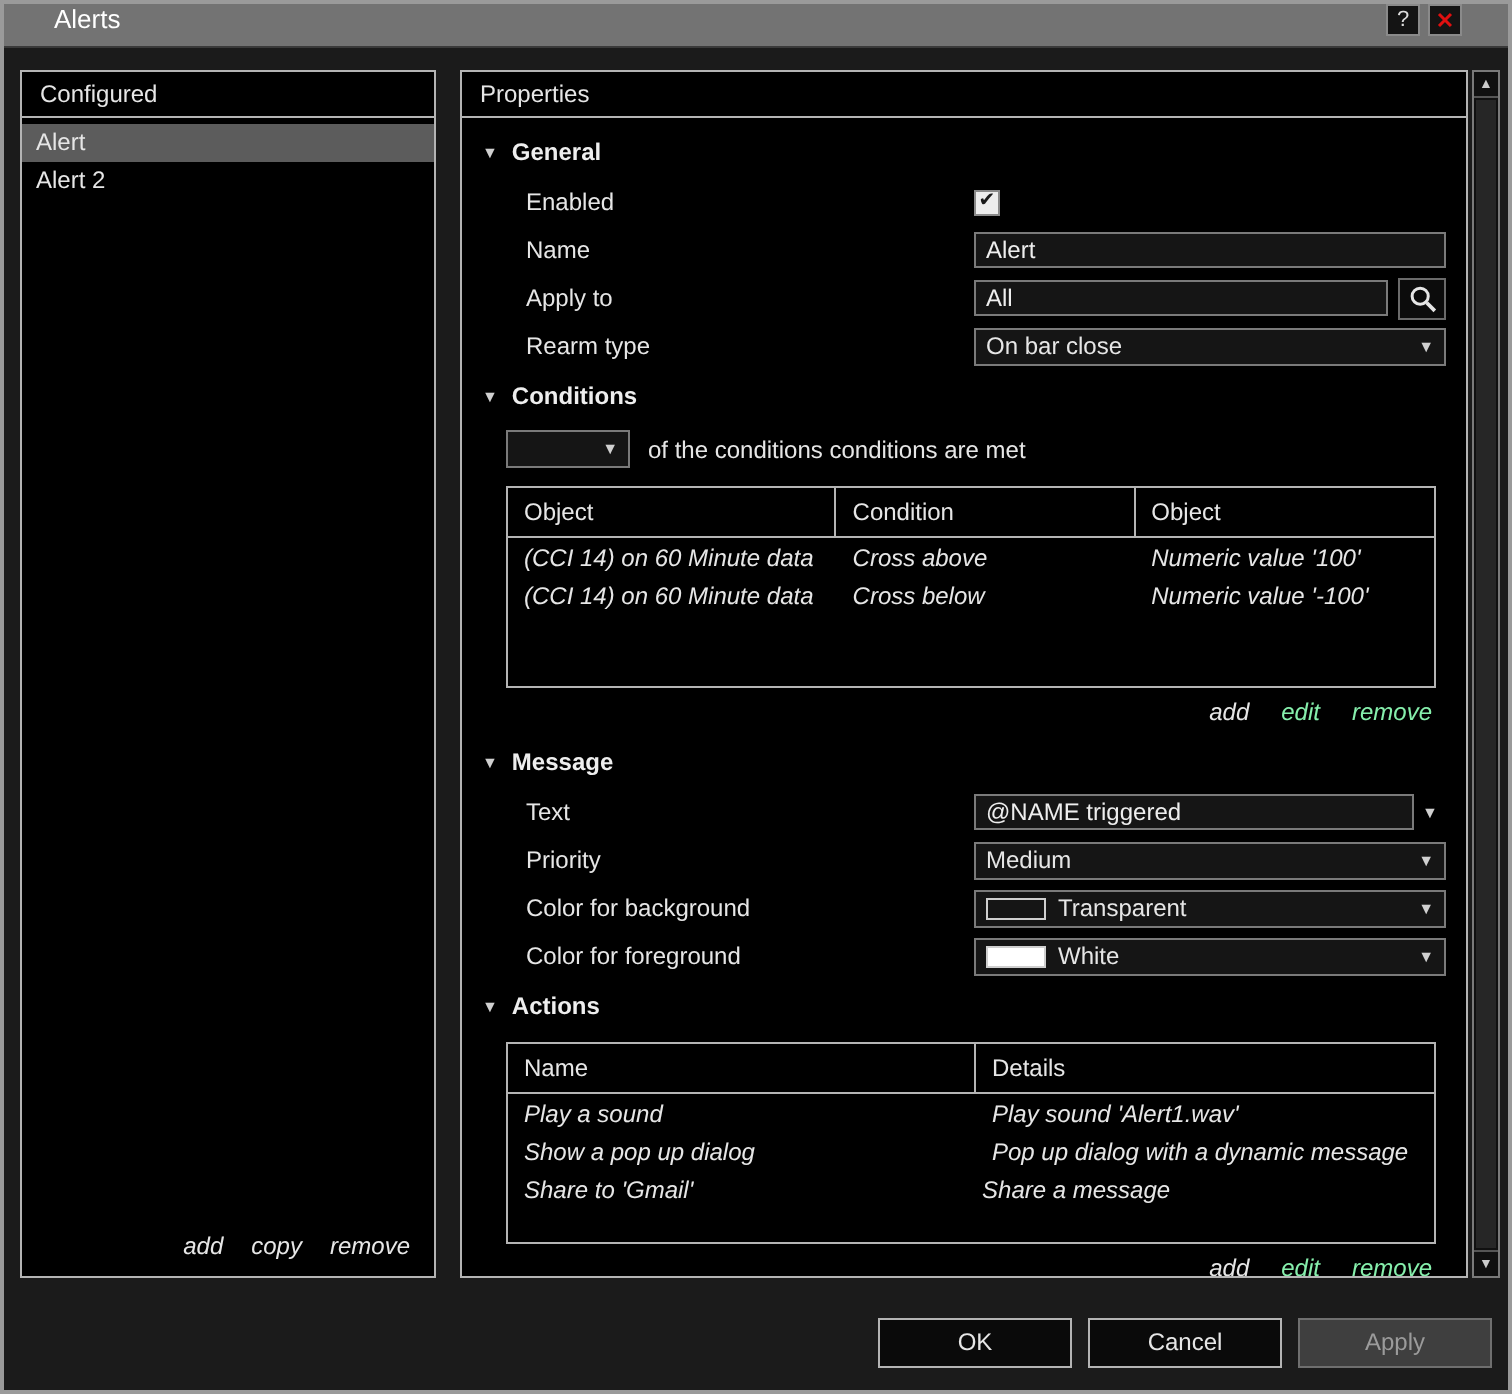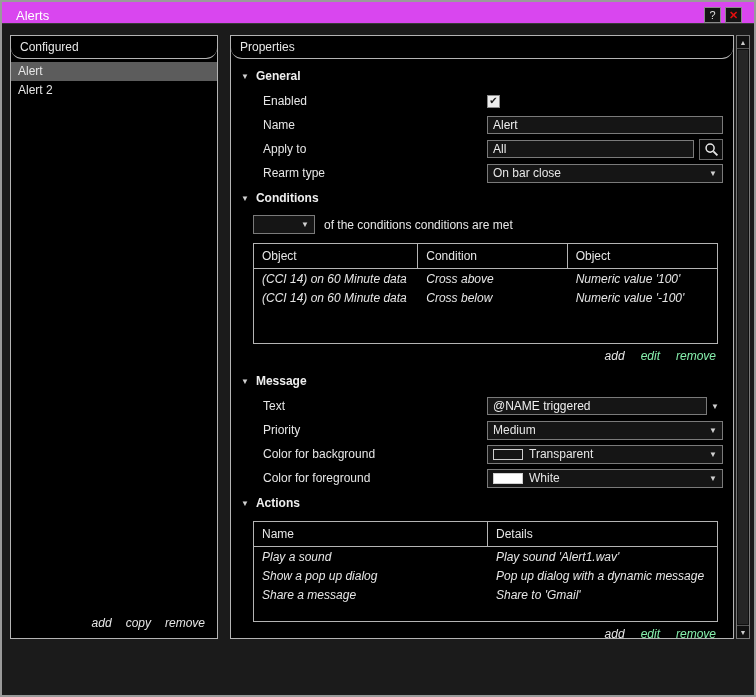--- a/index.html
+++ b/index.html
@@ -5,31 +5,31 @@
   * { box-sizing: border-box; }
   html,body { margin:0; padding:0; }
   body {
     width:756px; height:697px; overflow:hidden;
     background:#1b1b1b; color:#e6e6e6;
     font-family:"Liberation Sans", sans-serif; font-size:12px;
   }
   .window { position:absolute; inset:0; border:2px solid #9a9a9a; background:#1b1b1b; }
 
   
-  .titlebar { height:22px; background:#d946ef; display:flex; align-items:flex-end; padding:0 12px; border-bottom:1px solid #3a3a3a; }
+  .titlebar { height:22px; background:#737373; display:flex; align-items:flex-start; padding:0 23px; border-bottom:1px solid #3a3a3a; }
   .titlebar .title { flex:1; color:#fff; font-size:13px; padding-left:2px; }
   .tb-btn { width:17px; height:16px; border:1px solid #8a8a8a; background:#141414; color:#ddd;
     display:flex; align-items:center; justify-content:center; margin-left:4px; font-size:11px; cursor:default; }
   .tb-btn.close span { color:#e01010; font-weight:bold; }
 
   
   .panel { position:absolute; background:#000; border:1px solid #b4b4b4; display:flex; flex-direction:column; }
   .left-panel  { left:8px;  top:33px; width:208px; bottom:56px; }
   .right-panel { left:228px; top:33px; right:20px;  bottom:56px; }
-  .panel-header { height:23px; line-height:22px; padding:0 9px; border-bottom:1px solid #b4b4b4; color:#e6e6e6; flex:0 0 auto;border-radius:11px; }
+  .panel-header { height:23px; line-height:22px; padding:0 9px; border-bottom:1px solid #b4b4b4; color:#e6e6e6; flex:0 0 auto; }
 
   
   .list { flex:1; overflow:hidden; padding-top:3px; }
   .list-item { height:19px; line-height:19px; padding:0 7px; color:#e6e6e6; cursor:default; }
   .list-item.selected { background:#5c5c5c; }
 
   .panel-actions { display:flex; justify-content:flex-end; gap:14px; padding:6px 12px 8px 0; font-style:italic; flex:0 0 auto; }
   .link { color:#e6e6e6; cursor:default; }
   .link.disabled { color:#86efac; }
 
@@ -267,22 +267,22 @@
         <div class="t-body">
           <div class="t-row">
             <div class="td act-c1">Play a sound</div>
             <div class="td act-c2">Play sound 'Alert1.wav'</div>
           </div>
           <div class="t-row">
             <div class="td act-c1">Show a pop up dialog</div>
             <div class="td act-c2">Pop up dialog with a dynamic message</div>
           </div>
           <div class="t-row">
+            <div class="td act-c2">Share to 'Gmail'</div>
             <div class="td act-c1">Share a message</div>
-            <div class="td act-c2">Share to 'Gmail'</div>
           </div>
         </div>
       </div>
       <div class="table-actions">
         <span class="link">add</span>
         <span class="link disabled">edit</span>
         <span class="link disabled">remove</span>
       </div>
 
     </div>
@@ -293,14 +293,19 @@
         <span>▲</span>
       </div>
     <div class="sb-track">
         <div class="sb-thumb"></div>
       </div>
     <div class="sb-btn down">
         <span>▼</span>
       </div>
   </div>
 
+  <div class="footer">
+    <button class="btn">OK</button>
+    <button class="btn">Cancel</button>
+    <button class="btn disabled">Apply</button>
+  </div>
 
 </div>
 
 </body></html>

